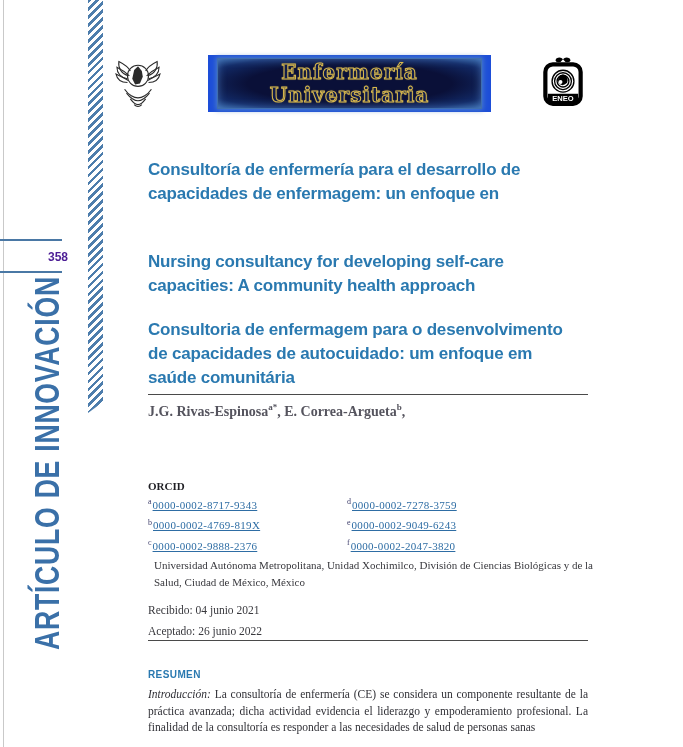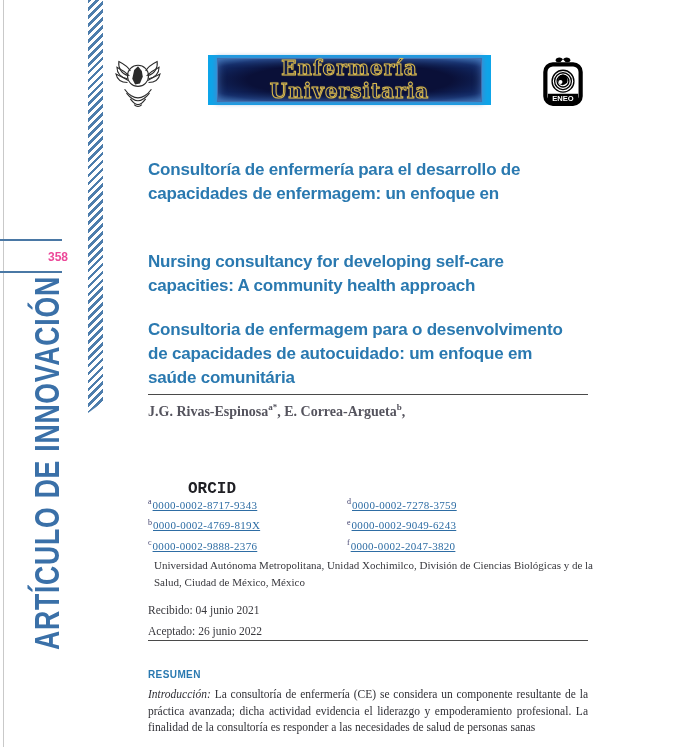--- a/index.html
+++ b/index.html
@@ -10,51 +10,51 @@
 
   
   .stripe-band{position:absolute;left:88px;top:0;width:15px;height:413px;
     background:repeating-linear-gradient(135deg,#4d7dac 0 2.6px,#ffffff 2.6px 5.6px);
     clip-path:polygon(0 0,100% 0,100% calc(100% - 11px),0 100%);}
 
   
   .pagenum-box{position:absolute;left:0;top:239px;width:58px;
     border-top:2px solid #4a78a5;border-bottom:2px solid #4a78a5;
     padding:6px 4px 6px 0;text-align:right;}
-  .pagenum{font:bold 12px "Liberation Sans",sans-serif;color:#ec4899;margin-left:48px;}
+  .pagenum{font:bold 12px "Liberation Sans",sans-serif;color:#4c1d95;margin-left:48px;}
 
   
   .side-label{position:absolute;left:29px;top:650px;transform-origin:0 0;
     transform:rotate(-90deg) scaleX(0.76);white-space:nowrap;
     font:bold 35px/35px "Liberation Sans",sans-serif;color:#3a70a8;letter-spacing:1px;}
 
   
   .unam-logo{position:absolute;left:115px;top:56px;width:46px;height:55px;}
   .eneo-logo{position:absolute;left:542px;top:54px;width:42px;height:56px;}
-  .banner{position:absolute;left:208px;top:55px;width:283px;height:50px;
-    background:#0ea5e9;padding:0;box-sizing:border-box;}
+  .banner{position:absolute;left:208px;top:55px;width:283px;height:57px;
+    background:#1d4ed8;padding:0;box-sizing:border-box;}
   .banner-inner{position:absolute;left:9px;right:9px;top:3px;bottom:3px;
     background:radial-gradient(ellipse at center,#0a1038 55%,#122a66 82%,#2f5f9f 100%);
     border:1px solid #3f6fae;box-shadow:0 0 5px 1px rgba(80,130,200,.9), inset 0 0 9px rgba(100,150,220,.55);
     display:flex;flex-direction:column;align-items:center;justify-content:center;}
   .banner-line{font-family:"DejaVu Serif",serif;font-weight:bold;font-size:20px;line-height:23px;
     color:#111c4a;-webkit-text-stroke:1px #d9b94d;letter-spacing:1px;
     text-shadow:0 0 2px rgba(217,185,77,.65);}
 
   
   .col{position:absolute;left:148px;width:440px;}
   .title{font-family:"Liberation Sans",sans-serif;font-weight:bold;color:#2a79b0;
     font-size:17px;line-height:24px;letter-spacing:-0.2px;white-space:nowrap;}
   .rule{position:absolute;left:148px;width:440px;height:0;border-top:1.4px solid #4a4a4a;}
 
   .authors{font-family:"Liberation Serif",serif;font-weight:bold;color:#55545e;
     font-size:14px;line-height:20px;}
   .authors sup{font-size:9px;vertical-align:super;line-height:0;}
 
-  .orcid-head{font-family:Liberation Mono, monospace;font-weight:bold;font-size:16px;color:#1f1f24;margin-left:40px;}
+  .orcid-head{font-family:Liberation Serif, serif;font-weight:bold;font-size:11px;color:#1f1f24;}
   .orcid-grid{display:grid;grid-template-columns:199px 1fr;row-gap:7px;font-size:11px;}
   .orcid-entry sup{font-size:8px;color:#3d3d6b;margin-right:1px;}
   .orcid-link{color:#2e6da4;text-decoration:underline;letter-spacing:0.3px;margin-top:39px;}
 
   .affil{font-size:11px;line-height:17px;color:#38383d;padding-left:6px;}
   .date-line{font-size:11.5px;color:#38383d;line-height:20px;}
 
   .abs-head{font-family:"Liberation Sans",sans-serif;font-weight:bold;font-size:10px;
     color:#2a79b0;letter-spacing:0.4px;}
   .abs-par{font-size:11.5px;line-height:16.5px;color:#303036;text-align:justify;}

